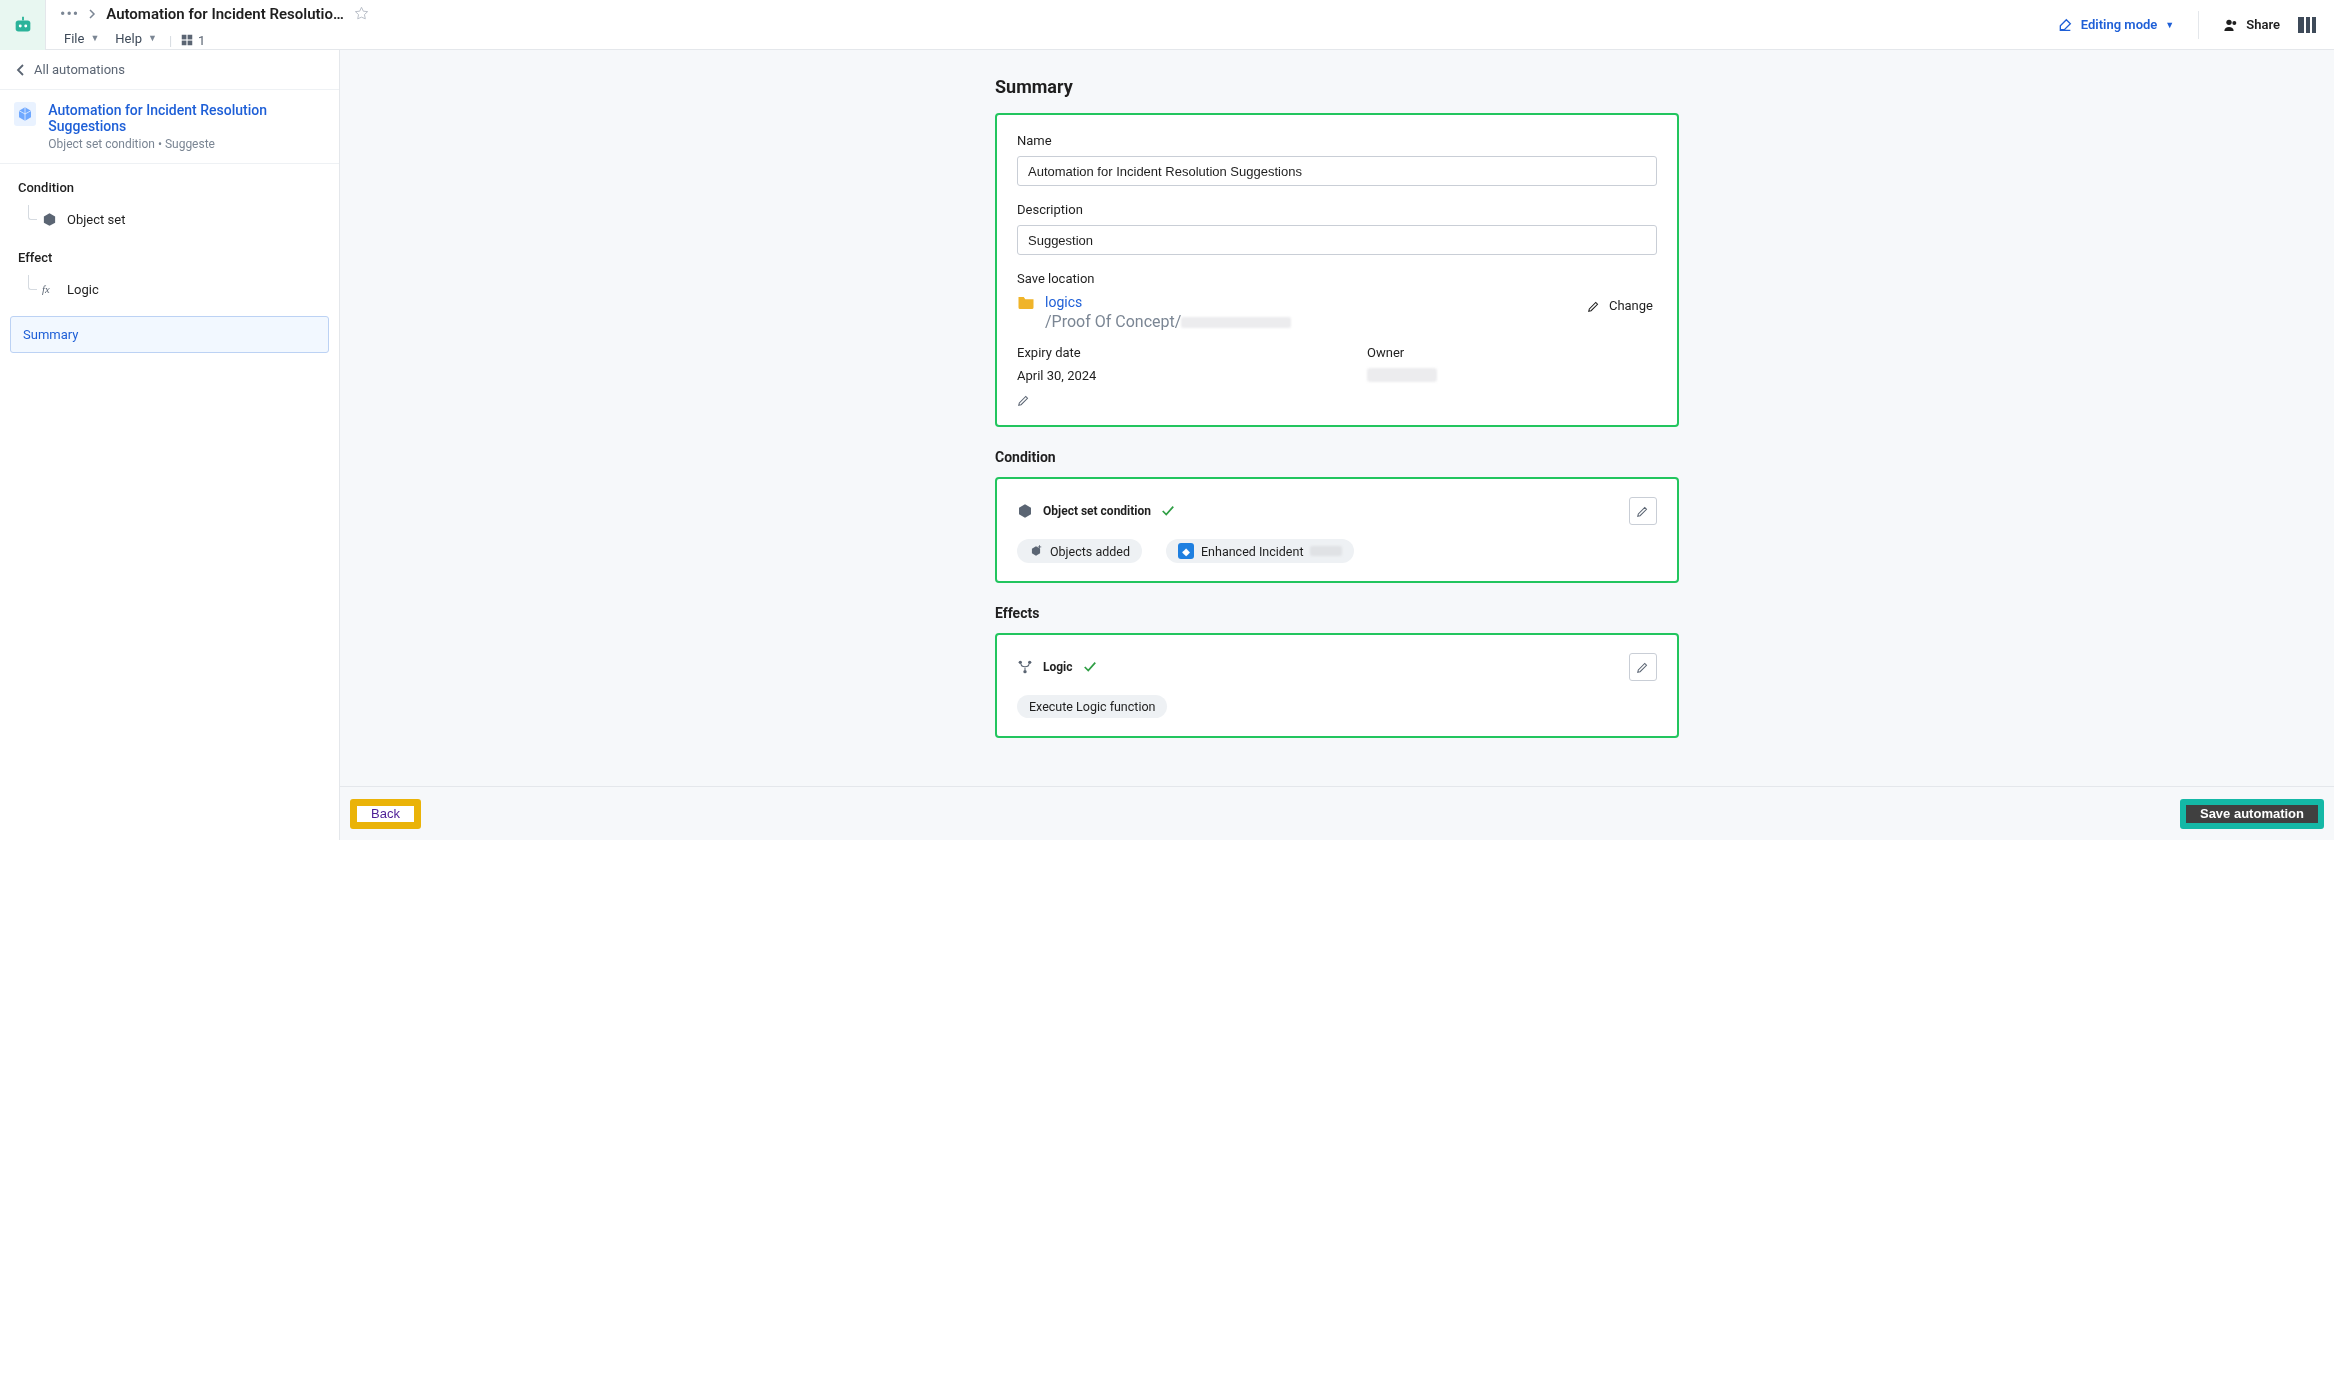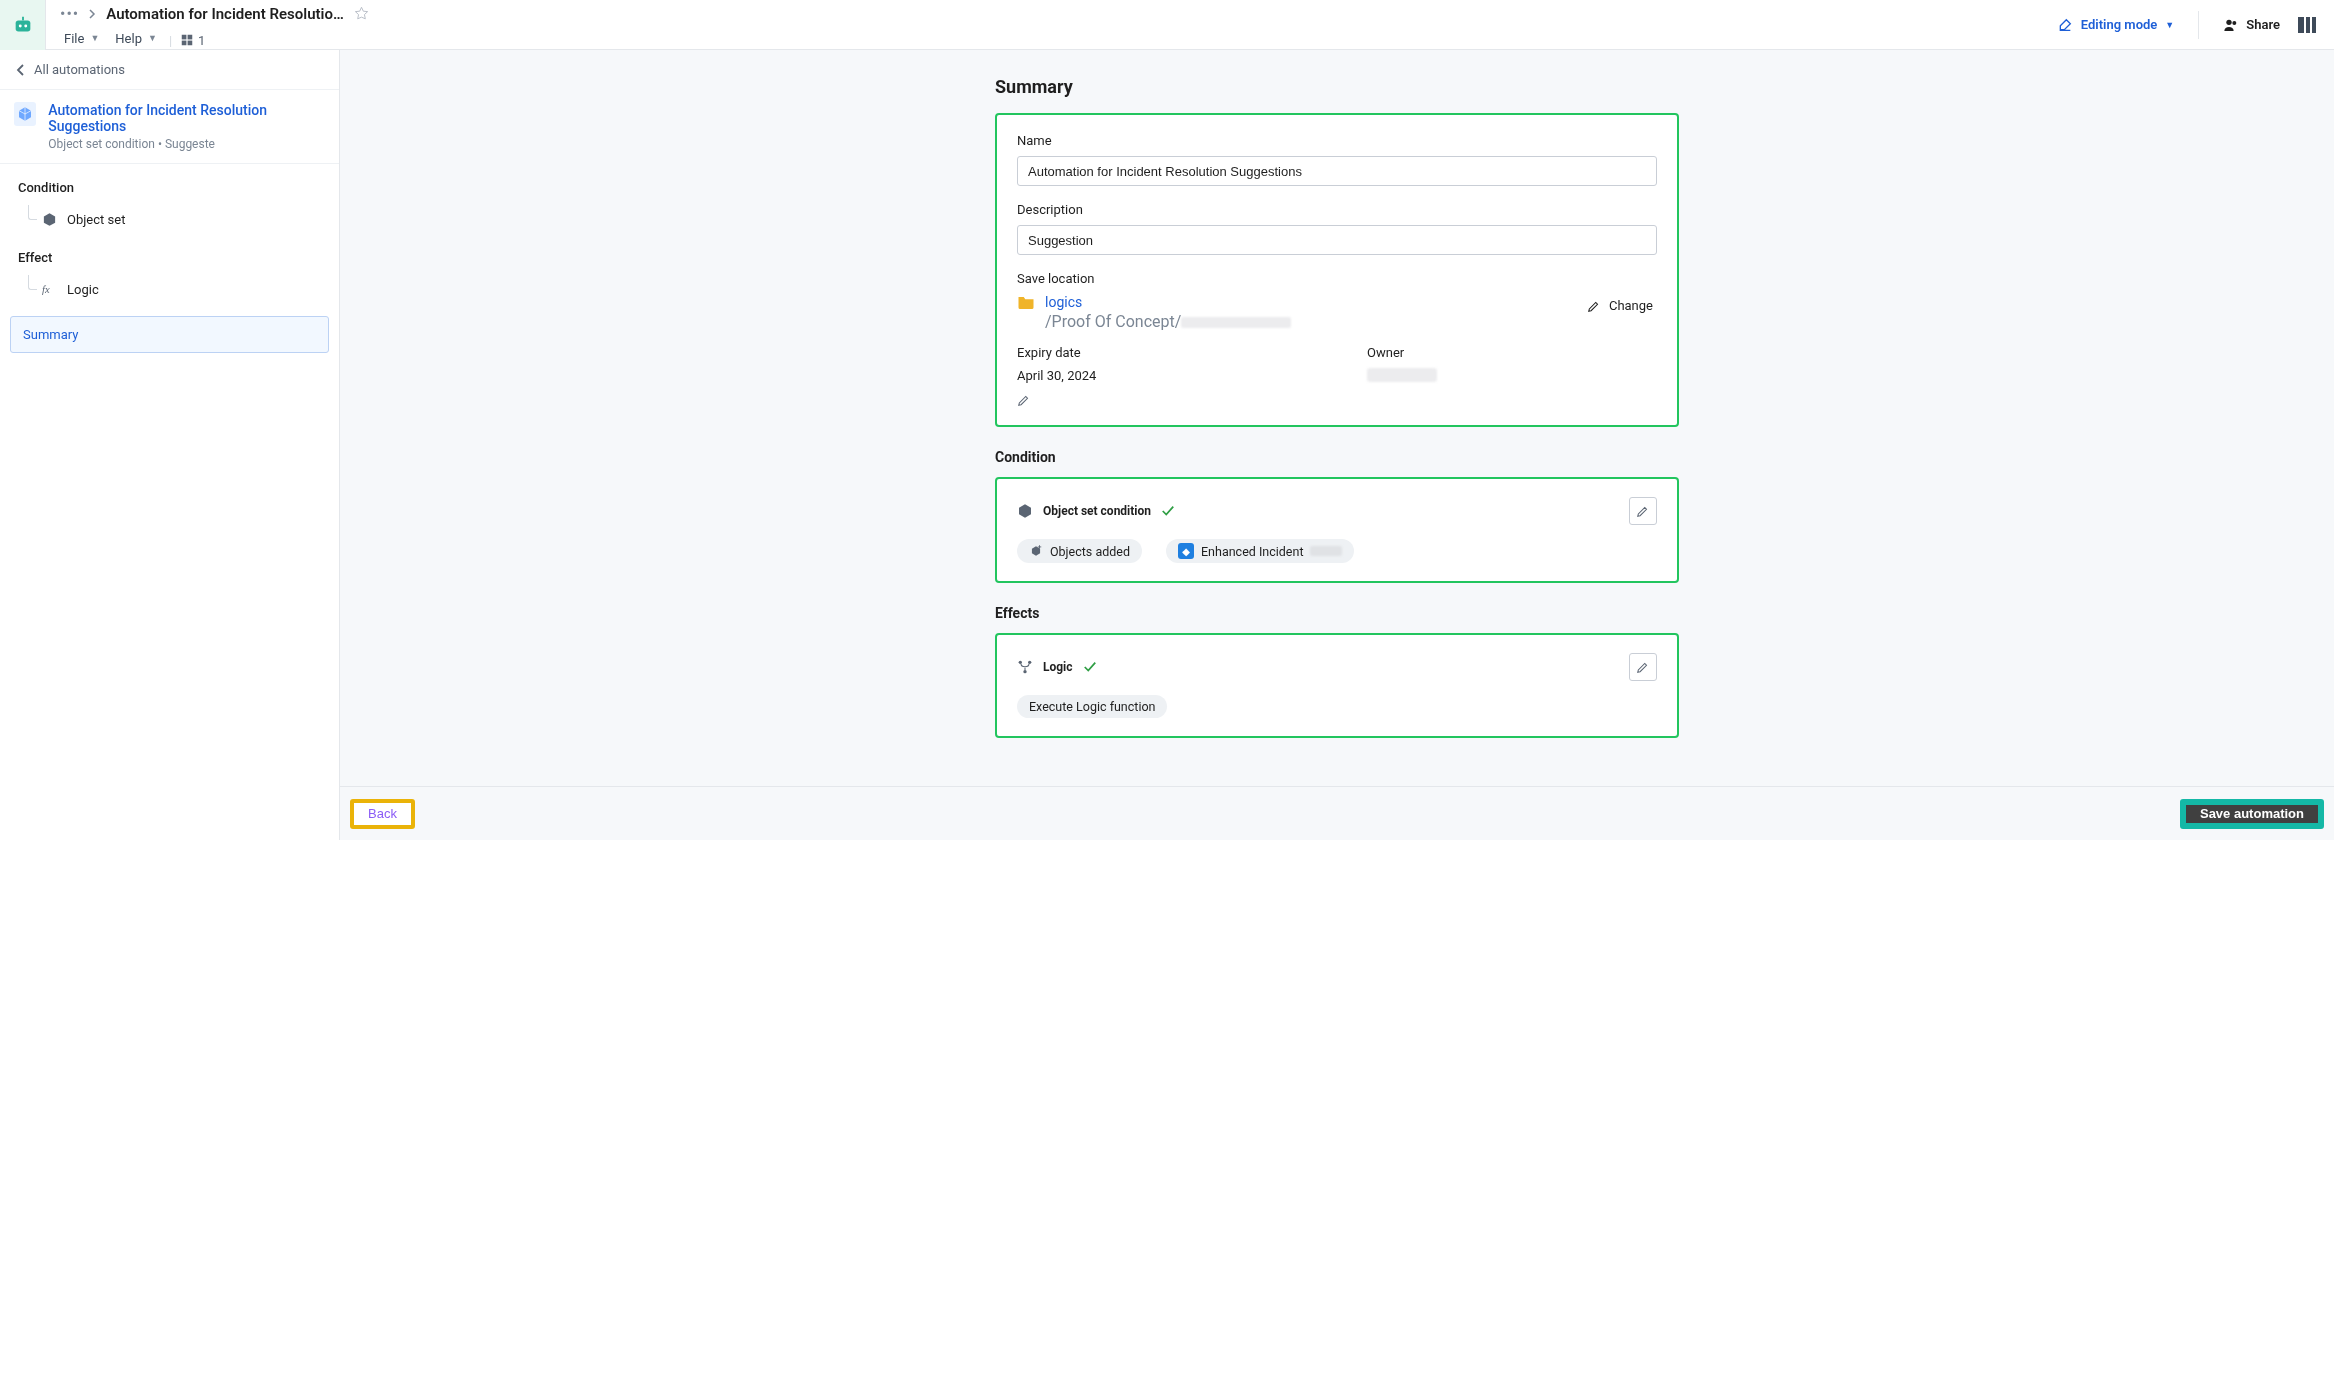--- a/index.html
+++ b/index.html
@@ -70,21 +70,21 @@
 .icon-btn { width:28px; height:28px; border:1px solid #c9ced6; border-radius:3px; background:#fff; display:flex; align-items:center; justify-content:center; cursor:pointer;}
 .tags { display:flex; gap:24px; margin-top:14px;}
 .tag { display:flex; align-items:center; gap:7px; background:#eef1f4; border-radius:14px; padding:4px 12px; font-size:12.5px; color:#1f1f1f;}
 .tag .mini-cube { color:#5b6573;}
 .tag .mini-badge { width:16px; height:16px; background:#1e7fe0; border-radius:3px; display:flex; align-items:center; justify-content:center; color:#fff; font-size:10px;}
 .tag .tag-blur { display:inline-block; width:32px; height:10px; background:#e0e2e5; border-radius:2px; filter:blur(1px);}
 
 
 .footer { height:54px; border-top:1px solid #e4e7eb; display:flex; align-items:center; justify-content:space-between; padding:0 10px;}
 .btn { height:30px; padding:0 14px; border-radius:3px; font-size:13px; cursor:pointer; display:flex; align-items:center;}
-.btn-default { background:#fff; border:4px solid #eab308; color:#8b5cf6;}
+.btn-default { background:#fff; border:7px solid #eab308; color:#4c1d95;}
 .btn-primary { background:#404040; border:6px solid #14b8a6; color:#fff; font-weight:600;}
 
 svg { display:block; }
 </style>
 </head>
 <body>
 
 <div class="app">
 
   <div class="topbar">

